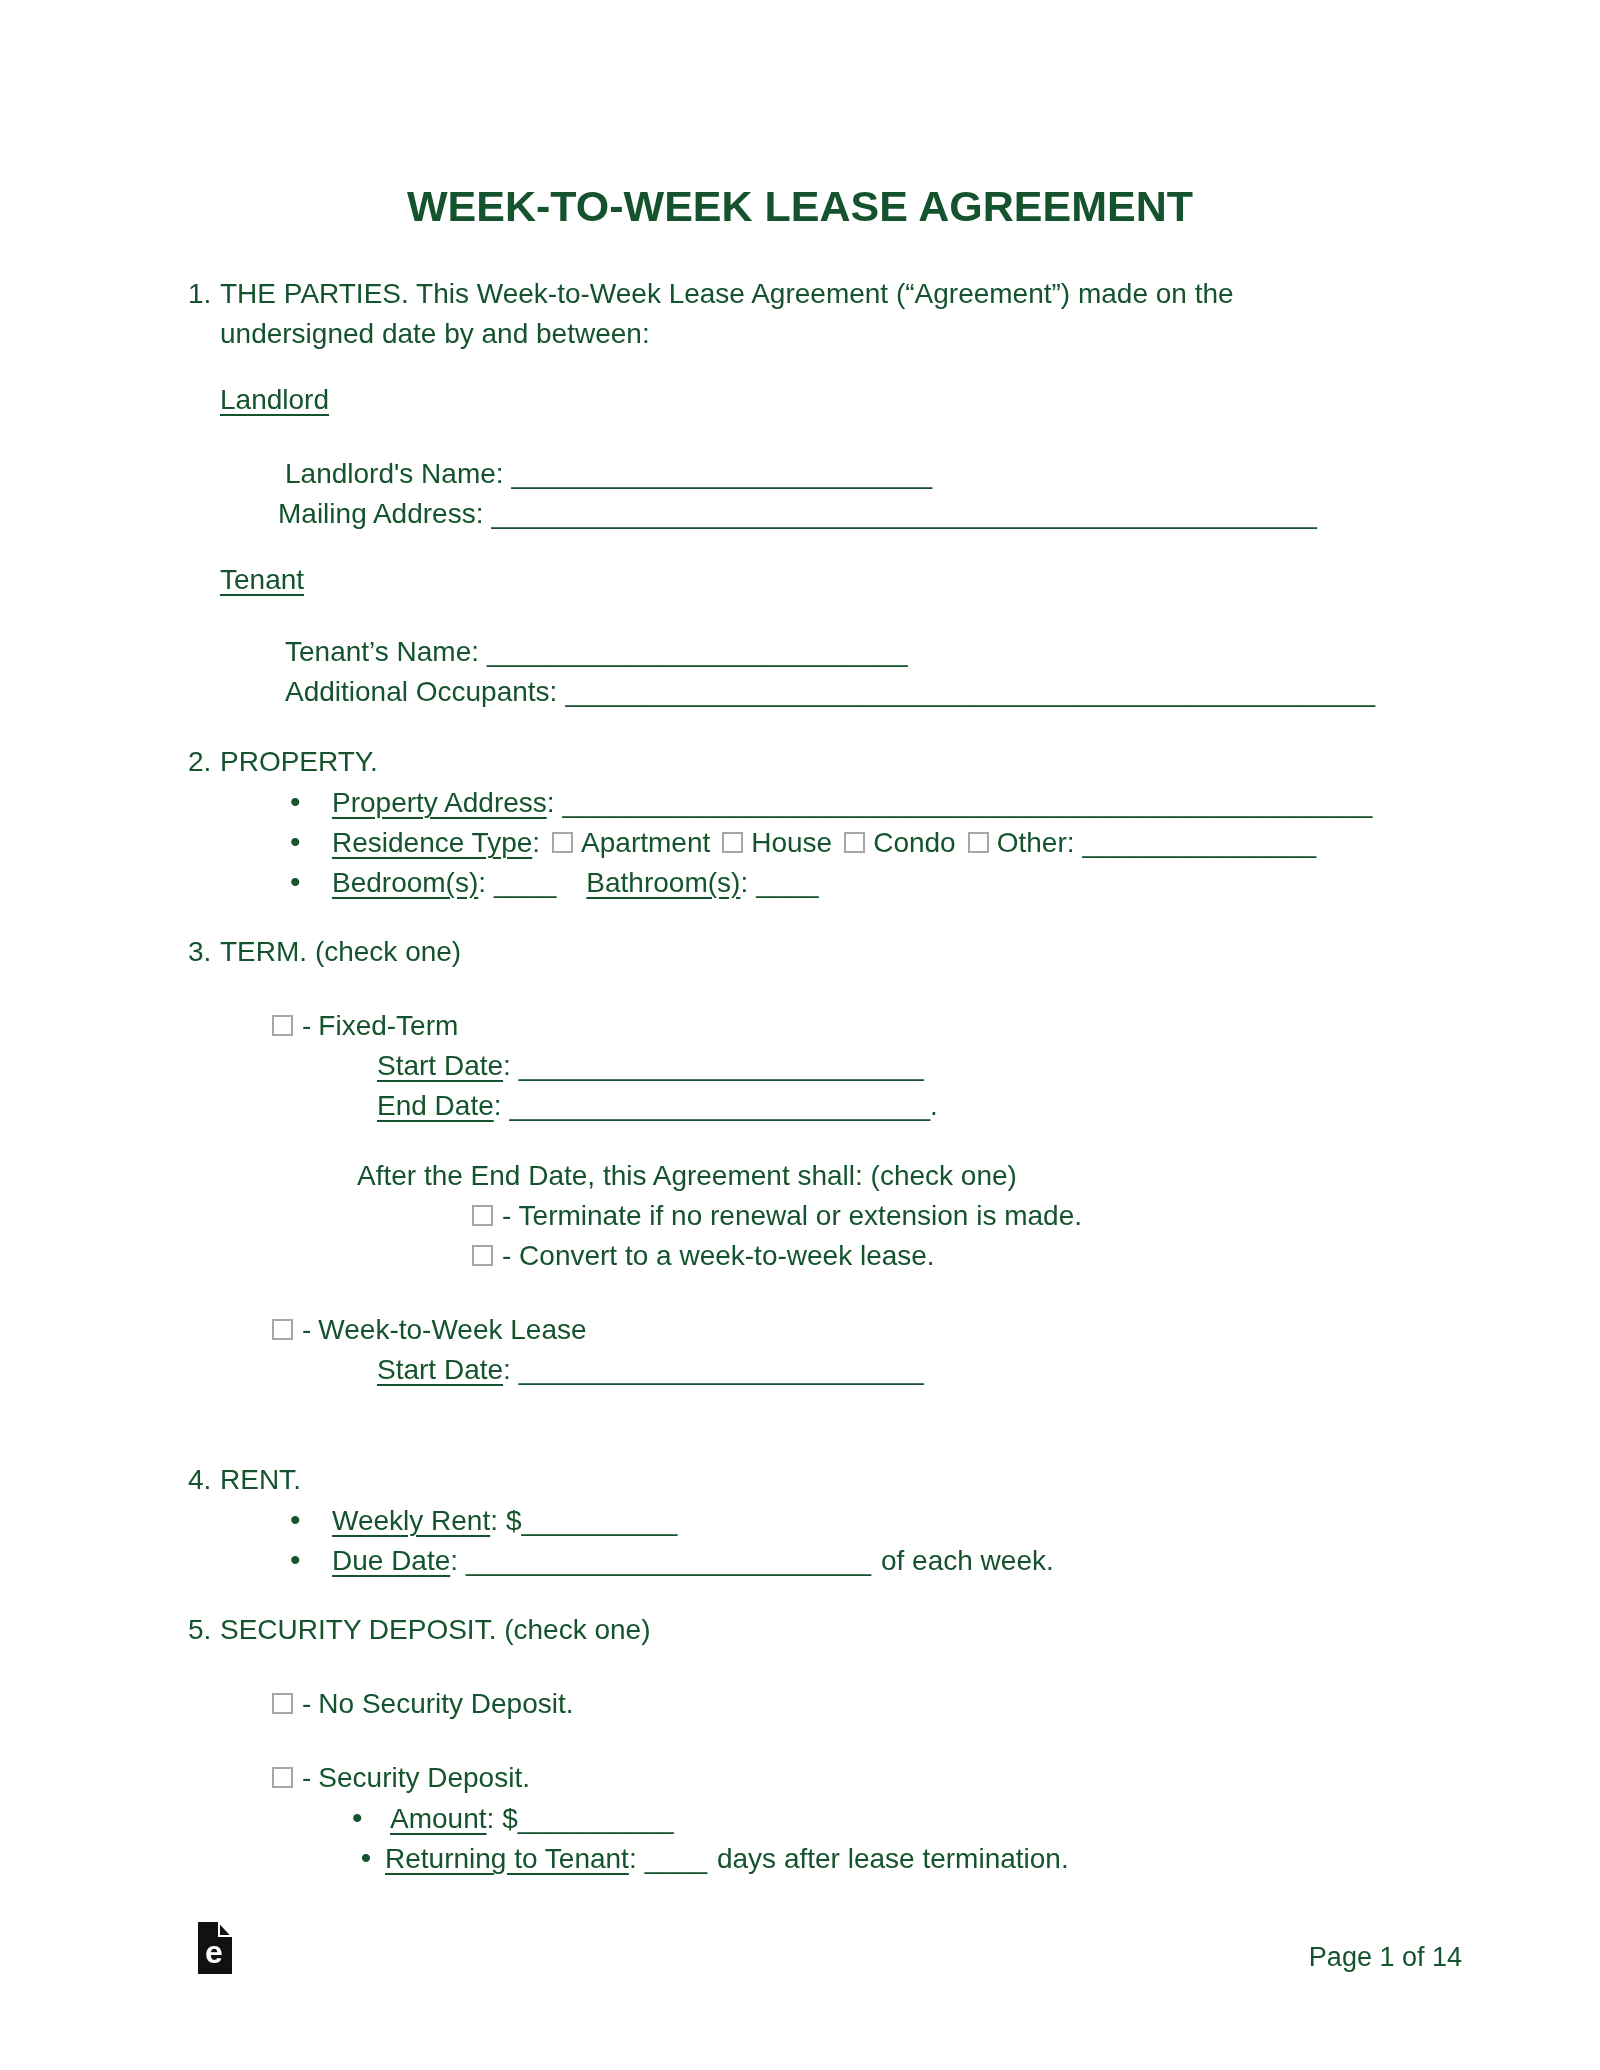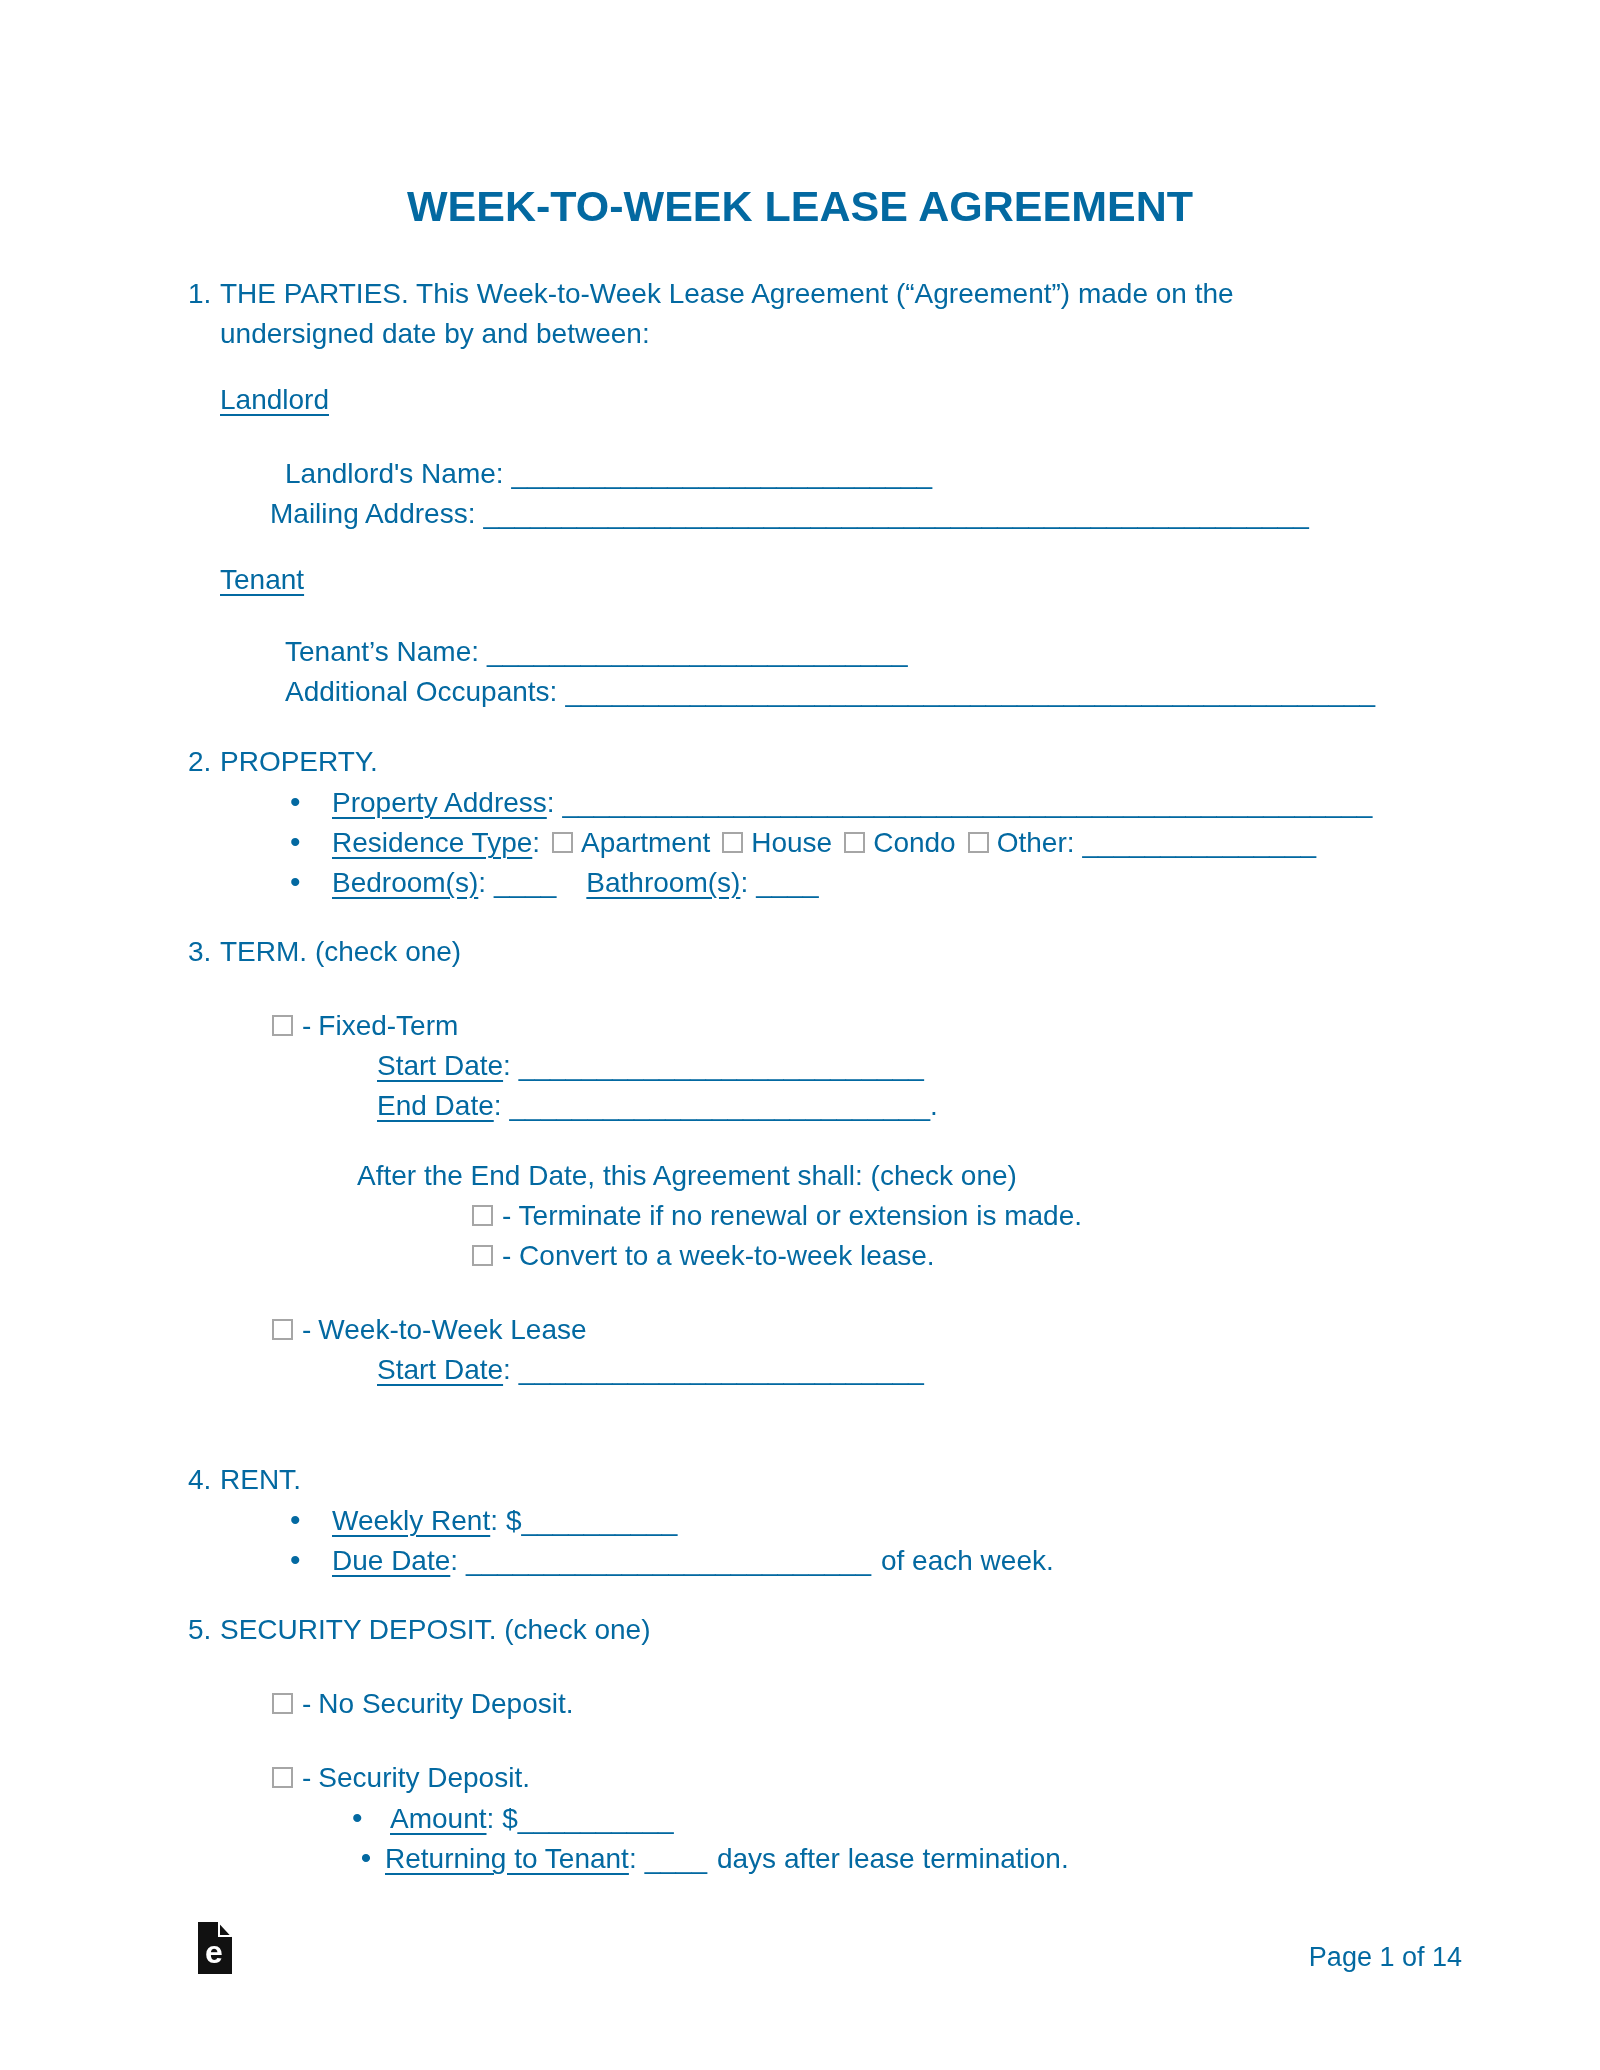--- a/index.html
+++ b/index.html
@@ -1,17 +1,17 @@
 <!DOCTYPE html>
 <html><head>
 <meta charset="utf-8">
 <style>
   html,body{margin:0;padding:0;background:#ffffff;}
   .page{position:relative;width:1600px;height:2007px;background:#ffffff;overflow:hidden;
-        font-family:"Liberation Sans",sans-serif;color:#0369a1;}
+        font-family:"Liberation Sans",sans-serif;color:#14532d;}
   .line{position:absolute;white-space:nowrap;font-size:28px;line-height:36px;}
   .title{position:absolute;left:0;top:182px;width:1600px;text-align:center;
          font-size:43px;font-weight:bold;letter-spacing:0px;}
   .b{font-weight:normal;}
   .u{text-decoration:underline;text-decoration-thickness:2px;text-underline-offset:5px;}
   .num{display:inline-block;width:32px;}
   .cb{display:inline-block;width:17px;height:17px;border:2px solid #a6a6a6;background:#fff;
       vertical-align:-1px;}
   .cb.mr{margin-right:9px;}
   .cb.opt{margin:0 8px 0 12px;}
@@ -37,21 +37,21 @@
     <span class="num">1.</span><span class="b">THE PARTIES</span><span>. This Week-to-Week Lease Agreement (“Agreement”) made on the</span>
   </div>
   <div class="line" style="left:220px;top:316px;">undersigned date by and between:</div>
 
   <div class="line" style="left:220px;top:382px;">
     <span class="u">Landlord</span>
   </div>
   <div class="line" style="left:285px;top:456px;">
     <span>Landlord's Name</span><span>:</span><span class="blank">___________________________</span>
   </div>
-  <div class="line" style="left:270px;top:496px;">
+  <div class="line" style="left:278px;top:496px;">
     <span>Mailing Address</span><span>:</span><span class="blank">_____________________________________________________</span>
   </div>
 
   <div class="line" style="left:220px;top:562px;">
     <span class="u">Tenant</span>
   </div>
   <div class="line" style="left:285px;top:634px;">
     <span>Tenant’s Name</span><span>:</span><span class="blank">___________________________</span>
   </div>
   <div class="line" style="left:285px;top:674px;">

